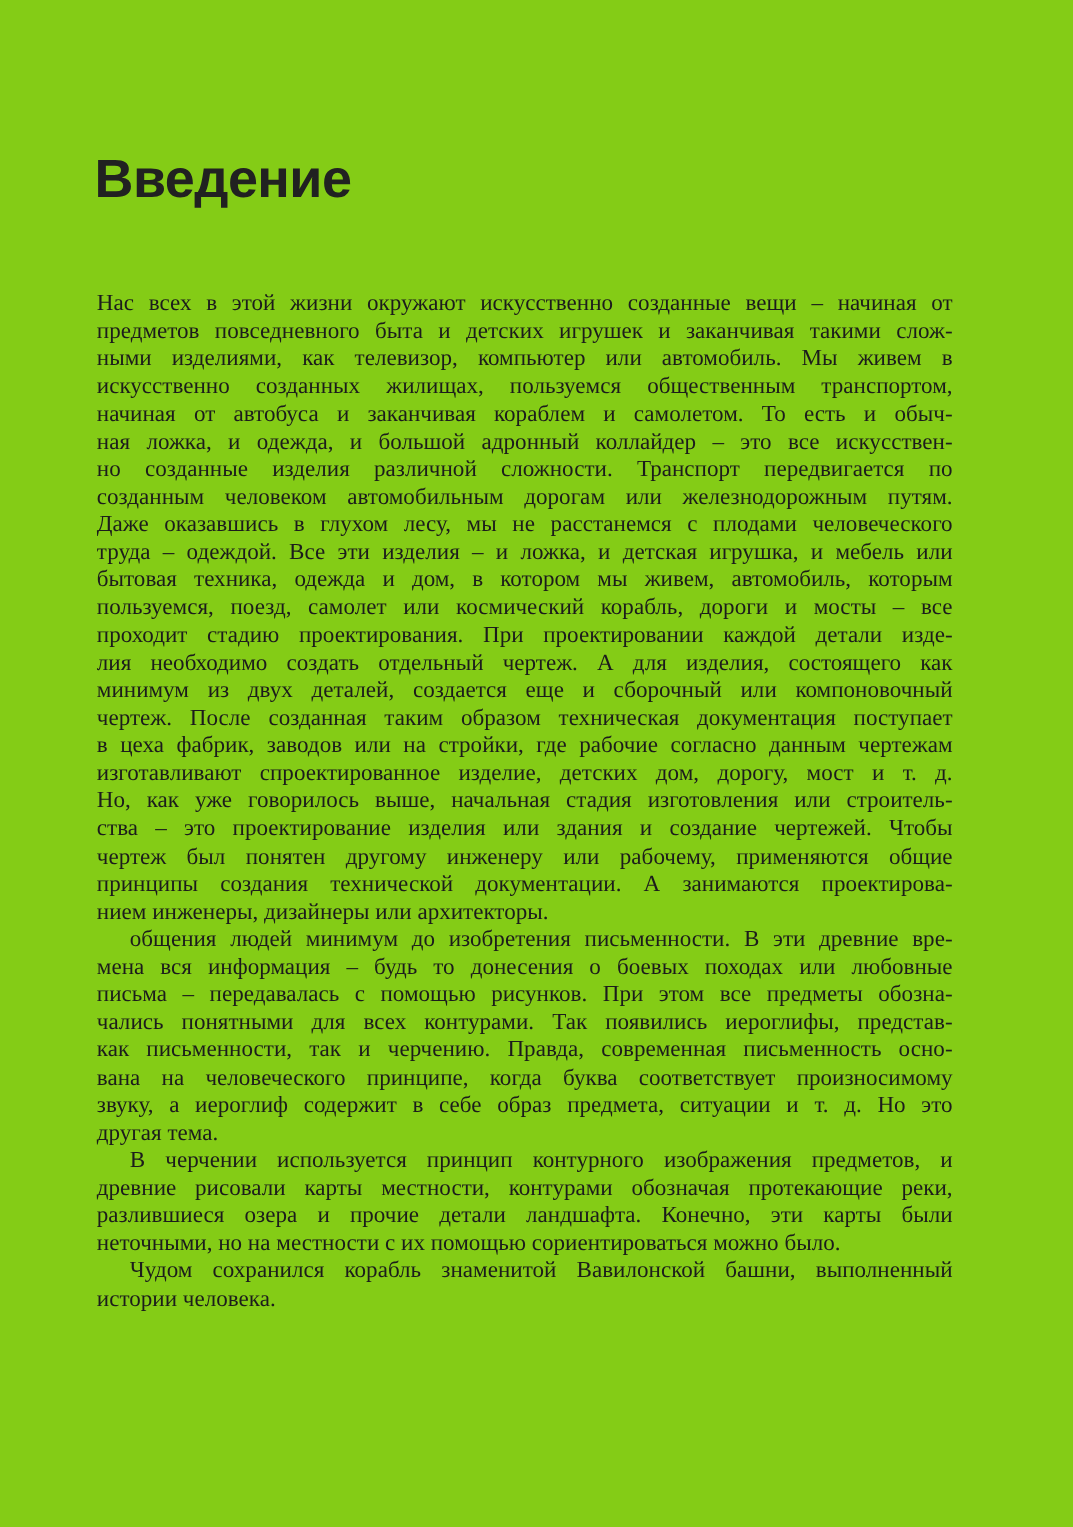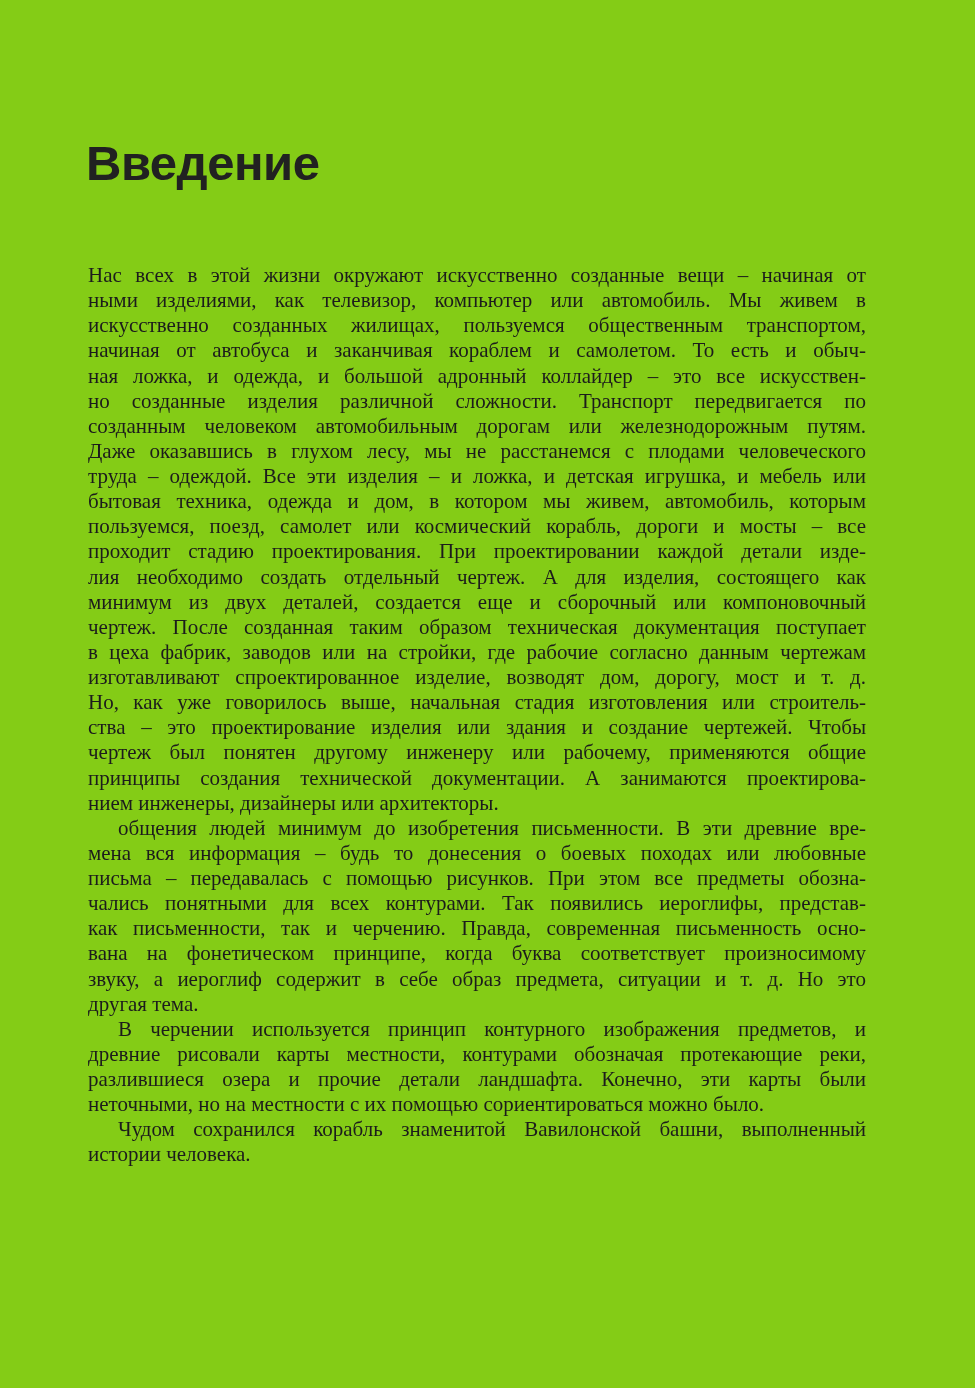--- a/index.html
+++ b/index.html
@@ -44,49 +44,50 @@
   }
 </style>
 </head>
 <body>
 
 <div class="page">
   <h1 class="page-title">Введение</h1>
   <div class="text-block">
       <div class="paragraph">
         <div class="ln">Нас всех в этой жизни окружают искусственно созданные вещи – начиная от</div>
+        <div class="ln">предметов повседневного быта и детских игрушек и заканчивая такими слож-</div>
         <div class="ln">ными изделиями, как телевизор, компьютер или автомобиль. Мы живем в</div>
         <div class="ln">искусственно созданных жилищах, пользуемся общественным транспортом,</div>
         <div class="ln">начиная от автобуса и заканчивая кораблем и самолетом. То есть и обыч-</div>
         <div class="ln">ная ложка, и одежда, и большой адронный коллайдер – это все искусствен-</div>
         <div class="ln">но созданные изделия различной сложности. Транспорт передвигается по</div>
         <div class="ln">созданным человеком автомобильным дорогам или железнодорожным путям.</div>
         <div class="ln">Даже оказавшись в глухом лесу, мы не расстанемся с плодами человеческого</div>
         <div class="ln">труда – одеждой. Все эти изделия – и ложка, и детская игрушка, и мебель или</div>
         <div class="ln">бытовая техника, одежда и дом, в котором мы живем, автомобиль, которым</div>
         <div class="ln">пользуемся, поезд, самолет или космический корабль, дороги и мосты – все</div>
         <div class="ln">проходит стадию проектирования. При проектировании каждой детали изде-</div>
         <div class="ln">лия необходимо создать отдельный чертеж. А для изделия, состоящего как</div>
         <div class="ln">минимум из двух деталей, создается еще и сборочный или компоновочный</div>
         <div class="ln">чертеж. После созданная таким образом техническая документация поступает</div>
         <div class="ln">в цеха фабрик, заводов или на стройки, где рабочие согласно данным чертежам</div>
-        <div class="ln">изготавливают спроектированное изделие, возводят дом, дорогу, мост и т. д.</div>
+        <div class="ln">изготавливают спроектированное изделие, детских дом, дорогу, мост и т. д.</div>
         <div class="ln">Но, как уже говорилось выше, начальная стадия изготовления или строитель-</div>
         <div class="ln">ства – это проектирование изделия или здания и создание чертежей. Чтобы</div>
         <div class="ln">чертеж был понятен другому инженеру или рабочему, применяются общие</div>
         <div class="ln">принципы создания технической документации. А занимаются проектирова-</div>
         <div class="ln ln-last">нием инженеры, дизайнеры или архитекторы.</div>
       </div>
       <div class="paragraph indent">
         <div class="ln">общения людей минимум до изобретения письменности. В эти древние вре-</div>
         <div class="ln">мена вся информация – будь то донесения о боевых походах или любовные</div>
         <div class="ln">письма – передавалась с помощью рисунков. При этом все предметы обозна-</div>
         <div class="ln">чались понятными для всех контурами. Так появились иероглифы, представ-</div>
         <div class="ln">как письменности, так и черчению. Правда, современная письменность осно-</div>
-        <div class="ln">вана на фонетическом принципе, когда буква соответствует произносимому</div>
+        <div class="ln">вана на человеческого принципе, когда буква соответствует произносимому</div>
         <div class="ln">звуку, а иероглиф содержит в себе образ предмета, ситуации и т. д. Но это</div>
         <div class="ln ln-last">другая тема.</div>
       </div>
       <div class="paragraph indent">
         <div class="ln">В черчении используется принцип контурного изображения предметов, и</div>
         <div class="ln">древние рисовали карты местности, контурами обозначая протекающие реки,</div>
         <div class="ln">разлившиеся озера и прочие детали ландшафта. Конечно, эти карты были</div>
         <div class="ln ln-last">неточными, но на местности с их помощью сориентироваться можно было.</div>
       </div>
       <div class="paragraph indent">

